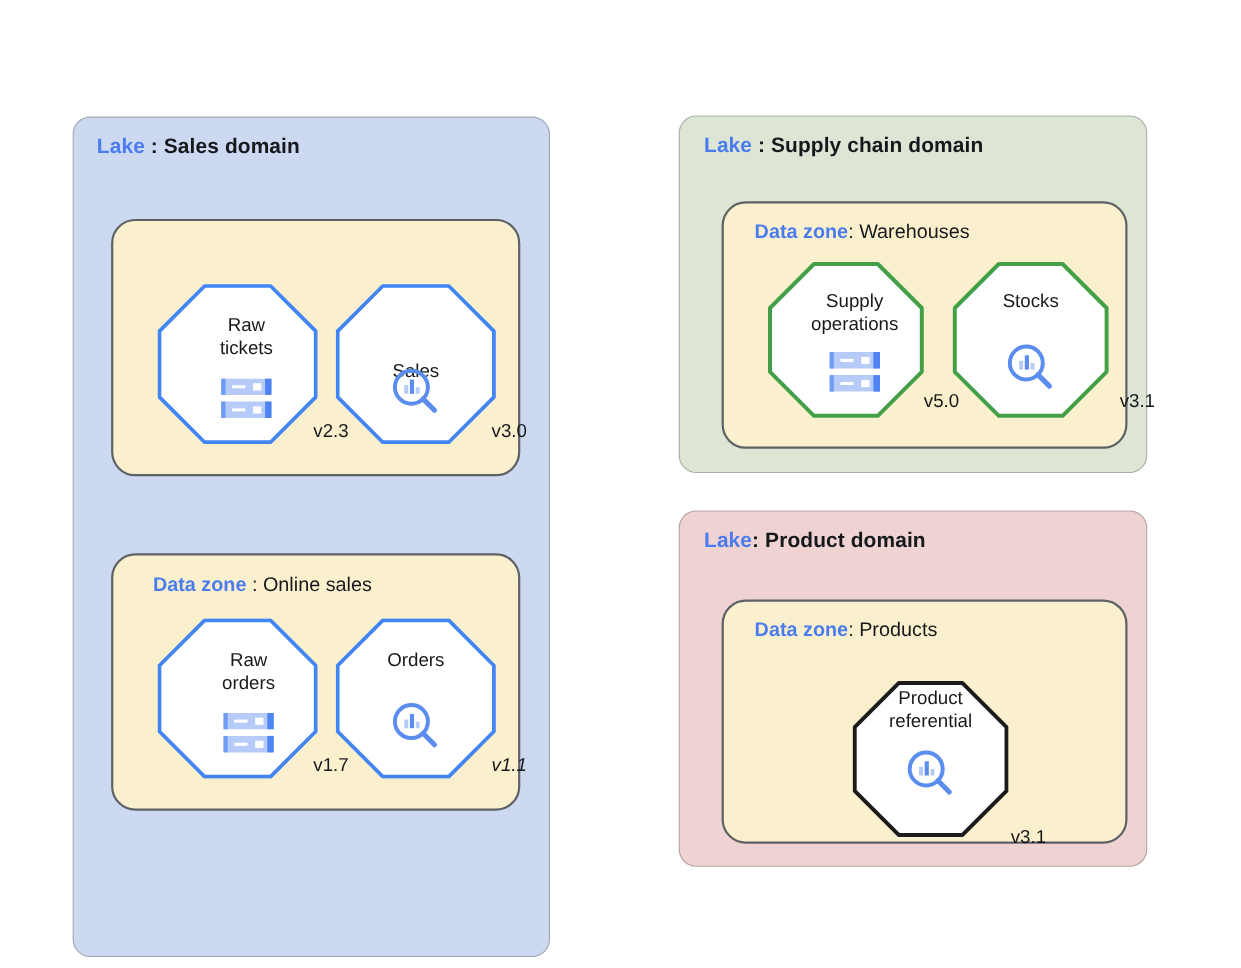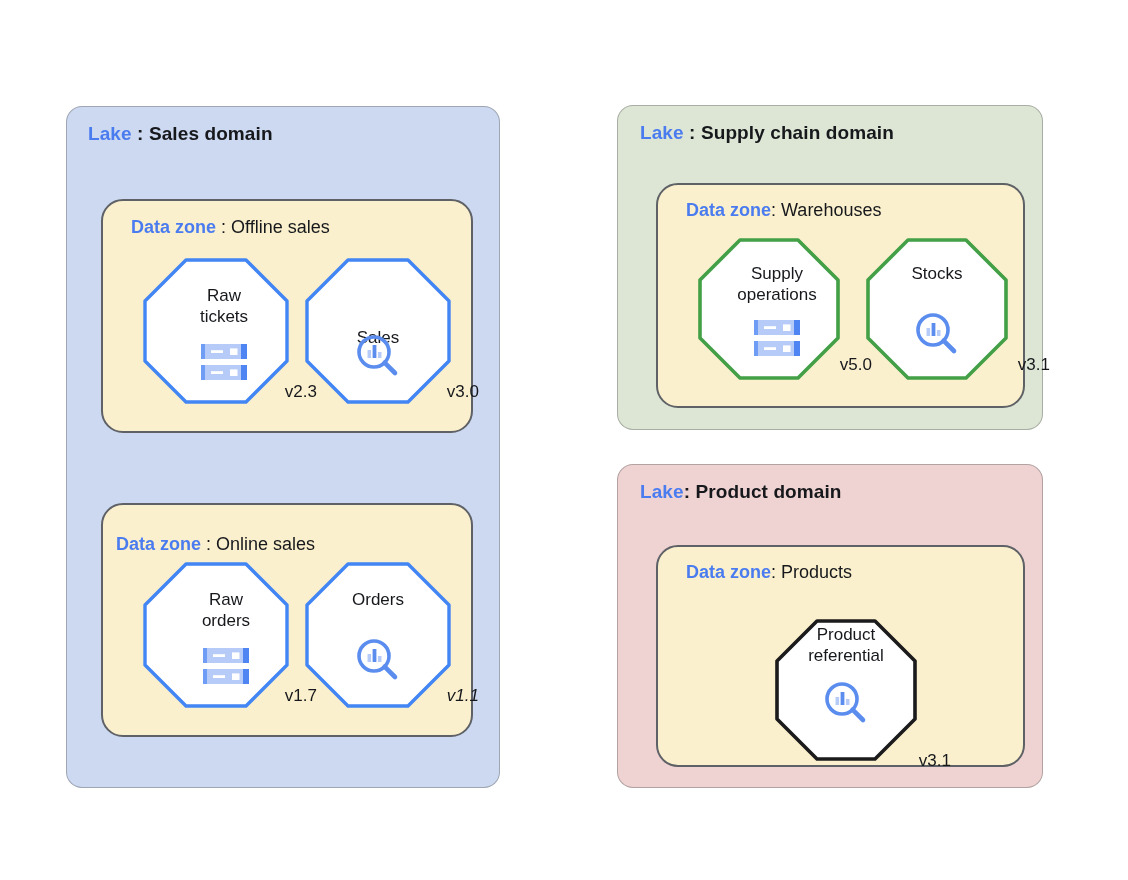--- a/index.html
+++ b/index.html
@@ -102,29 +102,26 @@
 
   
   .ico-storage { width: 46px; height: 38px; }
   .ico-insight { width: 44px; height: 44px; }
 </style>
 </head>
 <body>
 
 <div class="canvas">
 
-  <div class="lake" style="left:66px; top:106px; width:434px; height:682px; background:#ccd9f1;">
+  <div class="lake" style="left:66px; top:106px; width:434px; height:764px; background:#ccd9f1;">
     <div class="lake-title" style="left:21px; top:16px;">
       <span class="kw">Lake</span><span> : </span><span>Sales domain</span>
     </div>
 
     <div class="zone" style="left:34px; top:92px; width:372px; height:234px;">
-      <div class="zone-title" style="left:28px; top:16px;">
-        <span class="kw">Data zone</span><span> : </span><span>Offline sales</span>
-      </div>
 
       <div class="node" style="left:40px; top:57px; width:146px; height:146px;">
         <svg class="oct" viewBox="0 0 146 146">
           <polygon points="43,2 103,2 144,43 144,103 103,144 43,144 2,103 2,43" fill="#ffffff" stroke="#4285f4" stroke-width="3.4" stroke-linejoin="round"></polygon>
         </svg>
         <div class="node-label" style="top:27px; padding-left:8px;">
           <div>Raw</div>
           <div>tickets</div>
         </div>
         <div class="node-icon" style="top:86px; padding-left:8px;">
@@ -158,21 +155,21 @@
             <rect x="16.6" y="11" width="3.8" height="13" fill="#5b8def"></rect>
             <rect x="21.9" y="18" width="3.6" height="6" fill="#b7cbf8"></rect>
             <line x1="28.6" y1="28.6" x2="39" y2="39" stroke="#5b8def" stroke-width="4.6" stroke-linecap="round"></line>
           </svg>
         </div>
         <div class="node-version" style="right:-28px; bottom:2px;">v3.0</div>
       </div>
     </div>
 
     <div class="zone" style="left:34px; top:396px; width:372px; height:234px;">
-      <div class="zone-title" style="left:13px; top:16px;margin-top:13px;">
+      <div class="zone-title" style="left:36px; top:16px;">
         <span class="kw">Data zone</span><span> : </span><span>Online sales</span>
       </div>
 
       <div class="node" style="left:40px; top:57px; width:146px; height:146px;">
         <svg class="oct" viewBox="0 0 146 146">
           <polygon points="43,2 103,2 144,43 144,103 103,144 43,144 2,103 2,43" fill="#ffffff" stroke="#4285f4" stroke-width="3.4" stroke-linejoin="round"></polygon>
         </svg>
         <div class="node-label" style="top:27px; padding-left:10px;">
           <div>Raw</div>
           <div>orders</div>

